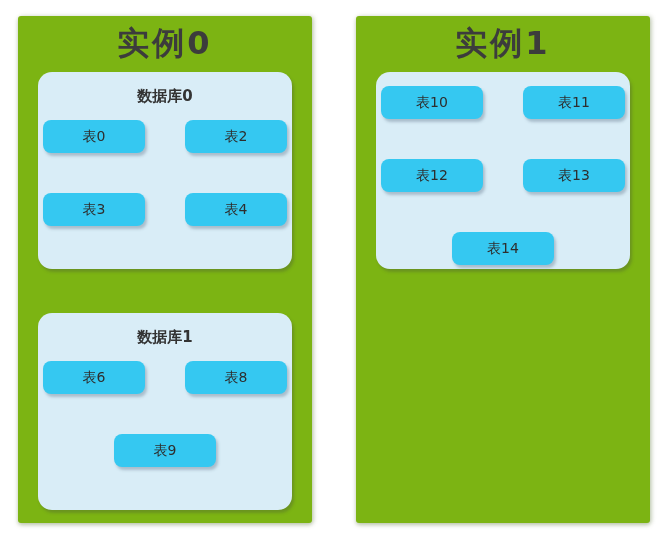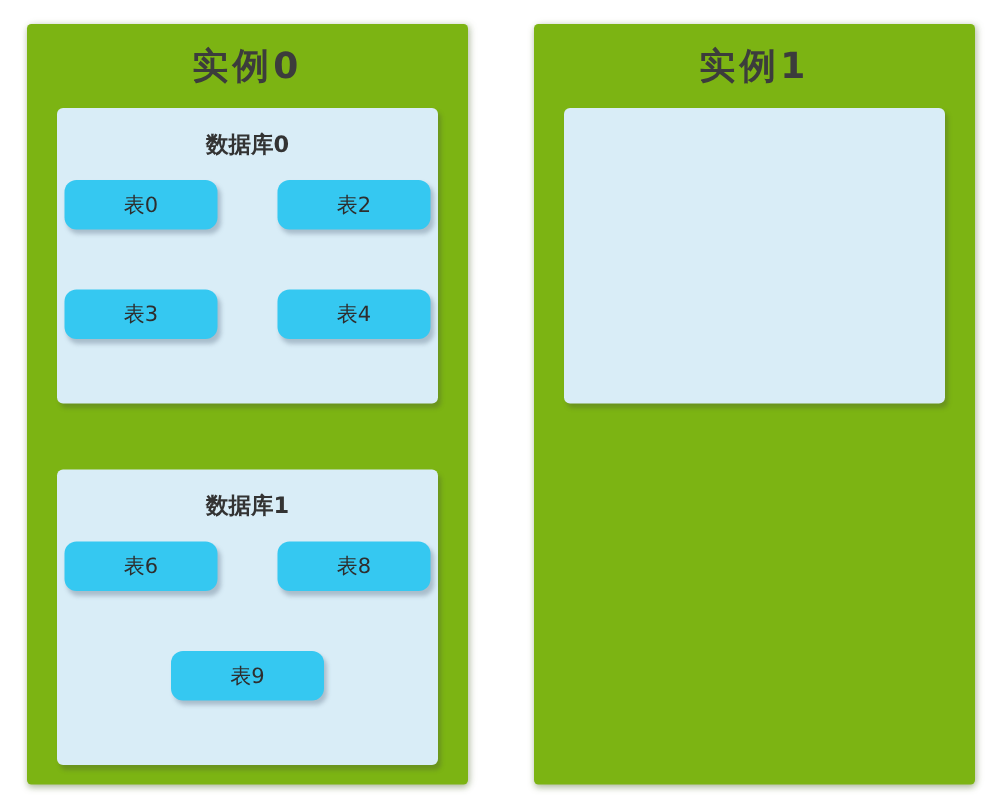--- a/index.html
+++ b/index.html
@@ -24,31 +24,31 @@
     border-radius: 3px;
     box-shadow: 0 2px 4px rgba(120, 140, 90, 0.45), 2px 0 4px rgba(120, 140, 90, 0.25);
   }
   .instance-left  { left: 18px; }
   .instance-right { left: 356px; }
   .instance-title {
     height: 56px;
     display: flex;
     align-items: center;
     justify-content: center;
-    font-size: 24px;
+    font-size: 32px;
     font-weight: bold;
     letter-spacing: 3px;
     color: #3c3c3c;
   }
   .db-box {
     width: 254px;
     height: 197px;
     margin: 0 auto;
     background: #d9edf7;
-    border-radius: 4px;
+    border-radius: 14px;
     box-shadow: 2px 3px 3px rgba(80, 100, 50, 0.40);
   }
   .db-box.second { margin-top: 44px; }
   .db-title {
     padding-top: 15px;
     text-align: center;
     font-size: 15px;
     font-weight: bold;
     color: #333333;
   }
@@ -99,17 +99,24 @@
         <div class="table-chip">表8</div>
         <div class="table-chip">表9</div>
       </div>
     </div>
   </section>
 
   <section class="instance instance-right">
     <div class="instance-title">实例1</div>
 
     <div class="db-box">
+      <div class="table-grid">
+        <div class="table-chip">表10</div>
+        <div class="table-chip">表11</div>
+        <div class="table-chip">表12</div>
+        <div class="table-chip">表13</div>
+        <div class="table-chip">表14</div>
+      </div>
     </div>
 
   </section>
 
 </div>
 
 </body></html>

